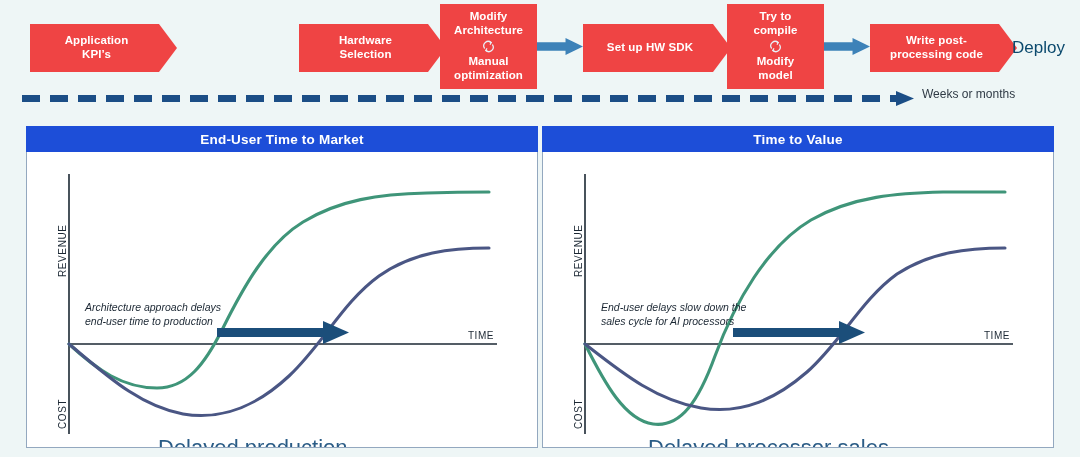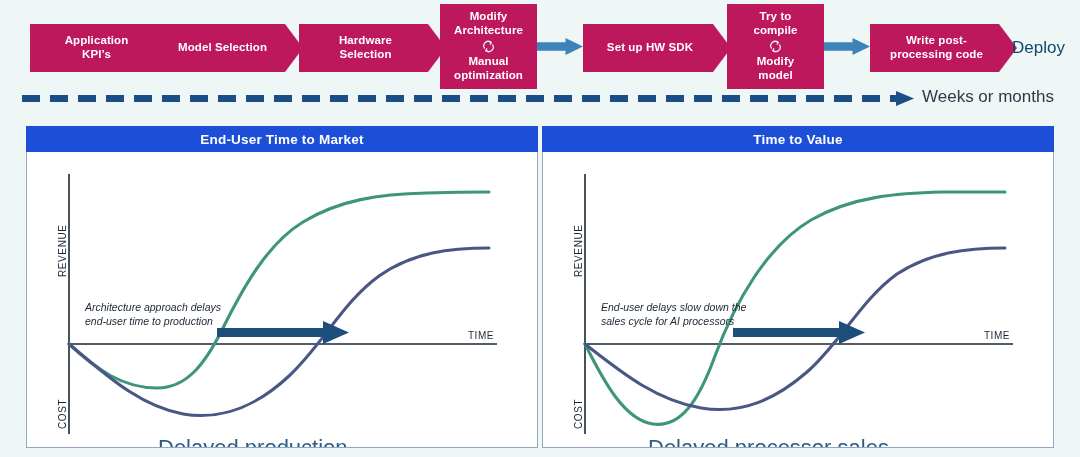--- a/index.html
+++ b/index.html
@@ -12,21 +12,21 @@
   }
   .stage{position:absolute;left:0;top:0;width:1080px;height:457px;}
 
   
   .flow{position:absolute;left:0;top:0;width:1080px;height:100px;}
   .chev{
     position:absolute;
     display:flex;align-items:center;justify-content:center;
     color:#fff;font-weight:bold;font-size:11.5px;line-height:1.2;
     text-align:center;
-    background:#be185d;
+    background:#ef4444;
     letter-spacing:.1px;
   }
   .chev.arrowshape{
     clip-path:polygon(0 0, calc(100% - 18px) 0, 100% 50%, calc(100% - 18px) 100%, 0 100%);
     padding-right:14px;
   }
   .chev.plain{clip-path:none;}
   .chev span{display:block;padding:0 6px;}
 
   .connector{
@@ -41,21 +41,21 @@
   }
 
   
   .dashline{
     position:absolute;left:22px;top:95px;width:880px;height:7px;
     background:repeating-linear-gradient(to right,#1b4e86 0 18px, transparent 18px 28px);
   }
   .dashhead{position:absolute;left:896px;top:88px;}
   .weeks{
     position:absolute;left:922px;top:87px;
-    font-size:17px;color:#2f3a45;white-space:nowrap;
+    font-size:12px;color:#2f3a45;white-space:nowrap;
   }
 
   
   .panel{position:absolute;top:126px;width:512px;height:323px;}
   .panel.left{left:26px;}
   .panel.right{left:542px;}
   .panel-head{
     height:26px;background:#1d4ed8;color:#fff;
     display:flex;align-items:center;justify-content:center;
     font-size:13.5px;font-weight:bold;letter-spacing:.2px;
@@ -92,23 +92,20 @@
 
 <div class="stage">
 
   <div class="flow">
 
     <div class="chev arrowshape" style="left:13px;top:24px;width:133px;height:48px;margin-left:17px;">
       <span style="white-space:pre-line;">Application
 KPI’s</span>
     </div>
 
-    <div class="chev arrowshape" style="left:156px;top:24px;width:133px;height:48px;">
-      <span style="white-space:pre-line;">Model Selection</span>
-    </div>
 
     <div class="chev arrowshape" style="left:299px;top:24px;width:133px;height:48px;">
       <span style="white-space:pre-line;">Hardware
 Selection</span>
     </div>
 
     <div class="chev plain" style="left:440px;top:4px;width:97px;height:85px;flex-direction:column;padding-right:0;">
       <span style="white-space:pre-line;">Modify
 Architecture</span>
       <svg class="recycle" width="15" height="15" viewBox="0 0 24 24" fill="none" stroke="#e8f1f8" stroke-width="2" stroke-linecap="round">

